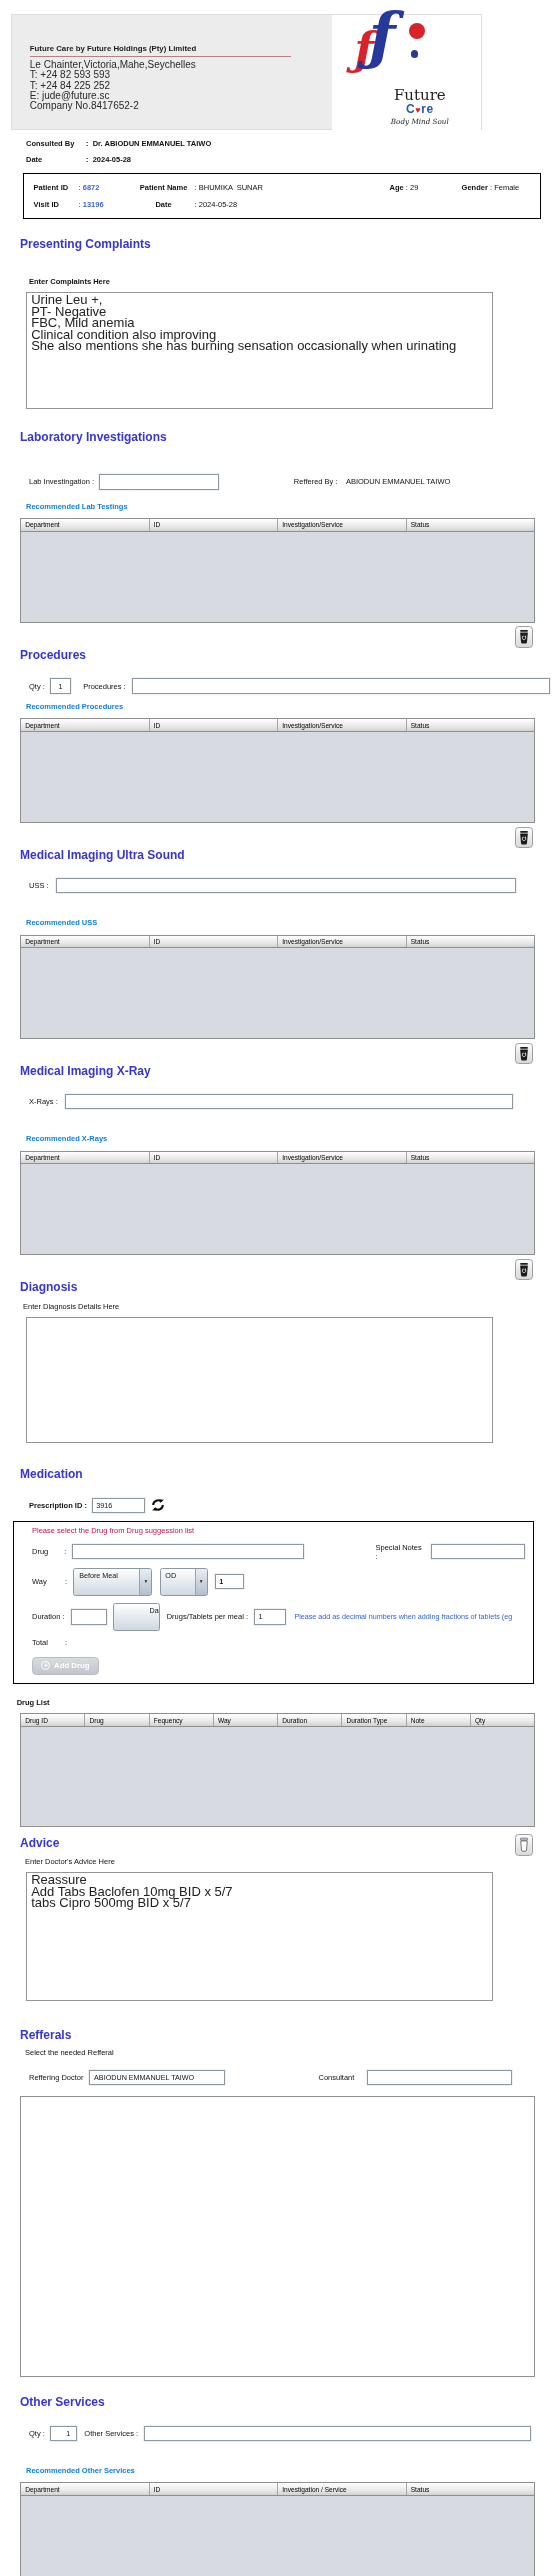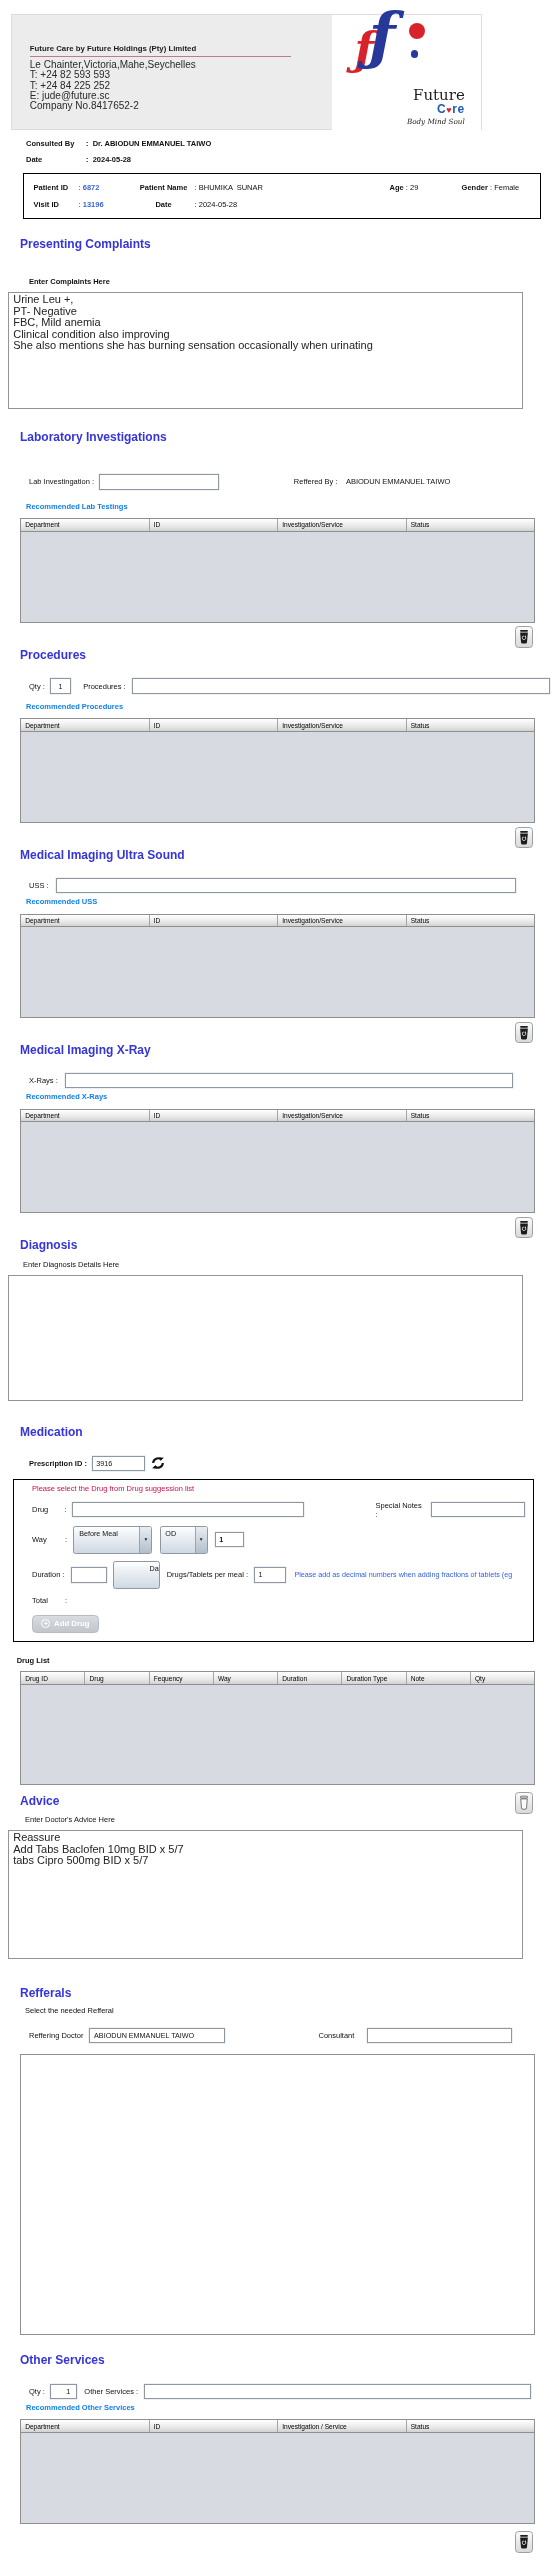--- a/index.html
+++ b/index.html
@@ -10,21 +10,21 @@
   .header-box { margin:13.7px 0 0 10.8px; width:471px; height:116px; background:#ececec; border:0.6px solid #ddd; position:relative; }
   .company-info { position:absolute; left:18px; top:29px; }
   .company-name { font-size:7.8px; font-weight:bold; color:#1c1c1c; padding-bottom:3px; border-bottom:1.2px solid #b97e86; width:261px; }
   .company-lines { margin-top:3.6px; font-size:10px; color:#2a2a2a; line-height:10.2px; }
   .logo { position:absolute; right:0; top:0; width:149px; height:116px; background:#fff; }
   .logo-mark { position:absolute; left:21.5px; top:2.4px; width:78px; height:78px; }
   .f-blue { position:absolute; left:15.5px; top:-18px; font:italic bold 62px "DejaVu Serif", serif; color:var(--logo-blue); }
   .f-red  { position:absolute; left:1.2px;  top:4.8px;  font:italic bold 45px "DejaVu Serif", serif; color:var(--logo-red); }
   .dot-red  { position:absolute; right:6px; top:6px; width:16px; height:16px; border-radius:50%; background:var(--logo-red); }
   .dot-blue { position:absolute; right:13px; top:33px; width:7.8px; height:7.8px; border-radius:50%; background:var(--logo-blue); }
-  .logo-text { position:absolute; left:43px; top:73px; width:90px; text-align:right; }
+  .logo-text { position:absolute; left:43px; top:73px; width:90px; text-align:center; }
   .logo-future { font-family:"DejaVu Serif", serif; font-size:15px; color:#1f1f1f; line-height:15.5px; }
   .logo-care { font-size:12px; font-weight:bold; color:var(--care-blue); line-height:12px; letter-spacing:0.6px; }
   .logo-care .heart { color:var(--logo-red); font-size:9px; }
   .logo-tagline { font-family:"DejaVu Serif", serif; font-style:italic; font-size:7.2px; color:#222; margin-top:1.2px; }
 
   
   .line-row { margin-left:26px; font-size:7.5px; }
   .consulted { margin-top:9.6px; font-weight:bold; }
   .daterow { margin-top:6.6px; font-weight:bold; }
   .lbl-fix { display:inline-block; width:60px; font-weight:bold; }
@@ -36,21 +36,21 @@
   .pv { font-weight:normal; }
   .pv.idblue { color:var(--id-blue); font-weight:bold; }
   .w150 { width:99px; } .w420 { width:257px; } .w115 { width:72px; }
   .plw72 { width:45px; } .plw100 { width:62px;text-align:center; }
 
   
   .section-title { margin:0 0 0 20px; font-size:12px; font-weight:bold; color:var(--heading); }
   .sub-label { margin-left:29px; font-size:7.5px; font-weight:bold; color:#111; }
   .sub-label.normal { font-weight:normal; }
   .reco-link { margin-left:26px; font-size:7.5px; font-weight:bold; color:var(--link); cursor:pointer; }
-  textarea.bigta { display:block; margin:6px 0 0 8px; width:515px; border:0.6px solid #949494; background:#fff; font-family:"Liberation Sans", sans-serif; font-size:11px; line-height:11.4px; padding:1.8px 4.2px; resize:none; color:#222; }
+  textarea.bigta { display:block; margin:6px 0 0 26px; width:467px; border:0.6px solid #949494; background:#fff; font-family:"Liberation Sans", sans-serif; font-size:13px; line-height:11.4px; padding:1.8px 4.2px; resize:none; color:#222; }
   .ta-complaints { height:117px; }
   .ta-diagnosis { height:126px; }
   .ta-advice { height:129px; }
 
   .field-row { margin-left:29px; display:flex; align-items:center; font-size:7.5px; }
   .tb { border:0.6px solid #8e98a3; box-shadow:0 0 0 0.6px #e3e6ea; background:#fff; height:15.5px; font-family:"Liberation Sans", sans-serif; font-size:7.2px; padding:0 3.6px; color:#111; }
 
   
   .gtable { margin:7.2px 0 0 20px; width:515px; border:0.6px solid #8f8f8f; background:var(--table-body); }
   .thead { display:flex; border-bottom:0.6px solid #8f8f8f; }
@@ -73,21 +73,21 @@
   .dd-text { padding:2.4px 4.8px 0 4.8px; font-size:7.2px; }
   .dd-btn { width:12px; border-left:0.6px solid #9aa4ae; background:linear-gradient(#e8edf2,#b2bfcc); display:flex; align-items:center; justify-content:center; font-size:4.8px; color:#222; }
   .blue-note { margin-left:8.4px; font-size:7.2px; color:var(--helper-blue); white-space:nowrap; overflow:hidden; flex:1; }
   .adddrug-btn { margin:9.6px 0 1.2px 8.4px; width:67px; height:18px; border:0.6px solid #b8bcc2; border-radius:4.2px; background:linear-gradient(#d9dce0,#c2c6cc); color:#fff; font-size:7.8px; font-weight:bold; display:flex; align-items:center; justify-content:center; gap:3.6px; cursor:default; }
   .plus-circle { width:9px; height:9px; border:1.2px solid #fff; border-radius:50%; font-size:6.6px; line-height:7.8px; text-align:center; font-weight:bold; }
   .druglist-lbl { margin:14.3px 0 0 16.7px; font-size:7.5px; font-weight:bold; }
 
   
   .ref-row { margin-left:29px; display:flex; align-items:center; font-size:7.5px; }
   .ref-box { margin:10.8px 0 0 20px; width:515px; height:281px; border:0.6px solid #8f8f8f; background:#fff; } .mt10{margin-top:6px;} .mt12{margin-top:7.2px;} .mt14{margin-top:8.4px;}
-  .mt16{margin-top:4px;} .mt18{margin-top:26px;} .mt20{margin-top:12px;} .mt22{margin-top:13px;}
+  .mt16{margin-top:25px;} .mt18{margin-top:26px;} .mt20{margin-top:12px;} .mt22{margin-top:13px;}
   .mt24{margin-top:30px;} .mt26{margin-top:15.5px;} .mt28{margin-top:16.7px;} .mt30{margin-top:18px;}
   .mt36{margin-top:21.5px;} .mt40{margin-top:24px;} .mt45{margin-top:27px;}
 </style>
 </head>
 <body>
 
 <div class="header-box">
   <div class="company-info">
     <div class="company-name">Future Care by Future Holdings (Pty) Limited</div>
     <div class="company-lines">

